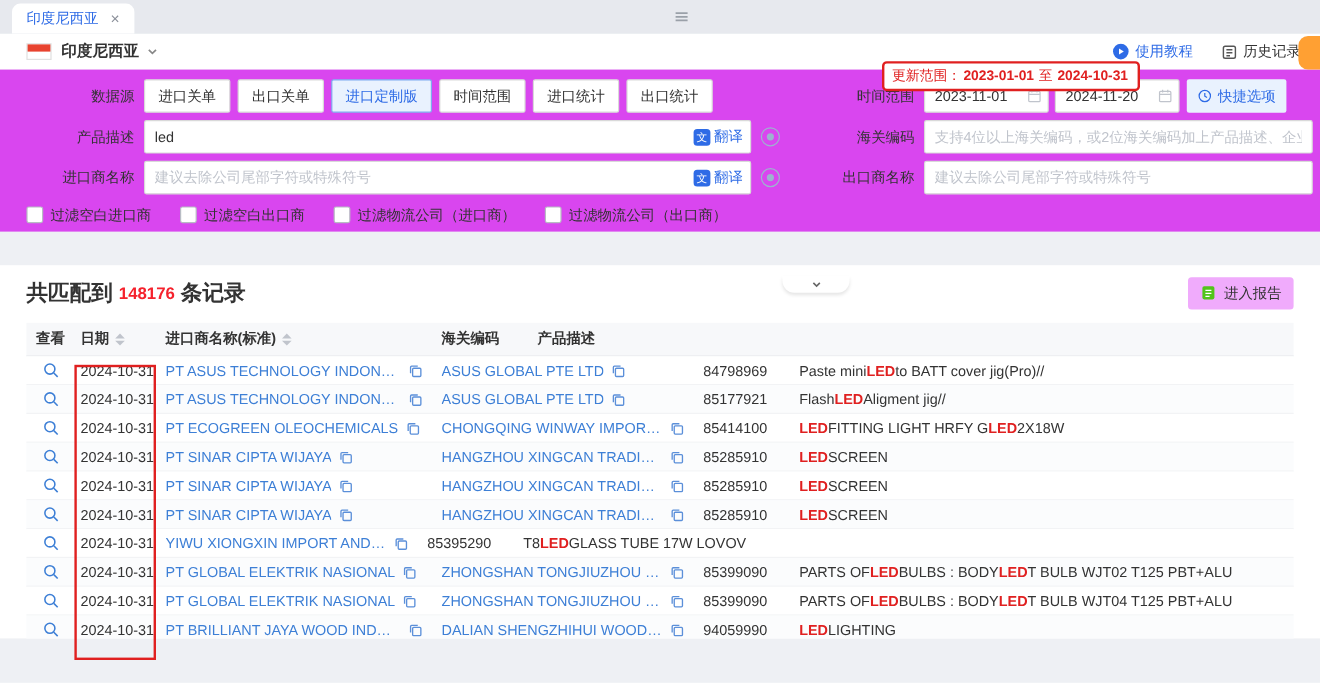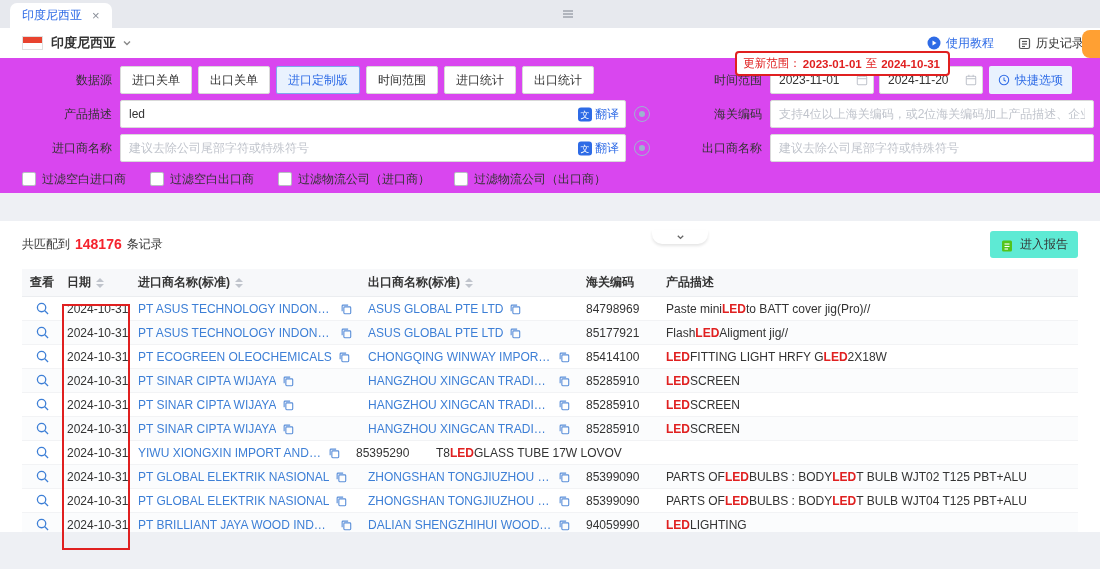--- a/index.html
+++ b/index.html
@@ -60,23 +60,23 @@
 
   .cbrow { display:flex; align-items:center; gap:24px; padding-left:22px; height:16px; margin-top:9px; }
   .cb { display:flex; align-items:center; gap:6px; cursor:pointer; }
   .cbbox { width:14px; height:14px; border:1px solid #b8bcc4; border-radius:2px; background:#fff; flex:none; }
 
   .collapse-tab { position:absolute; left:652px; top:230px; width:56px; height:14px; background:#fff; border-radius:0 0 10px 10px; box-shadow:0 2px 3px rgba(0,0,0,.10); display:flex; align-items:center; justify-content:center; cursor:pointer; z-index:3; }
 
   
   .results { background:#fff; margin-top:28px; height:311px; padding-top:10px; overflow:hidden; }
   .results-head { display:flex; align-items:center; padding:0 22px; height:26px; }
-  .match { font-size:12px; font-weight:normal; color:#333; }
+  .match { font-size:18px; font-weight:bold; color:#333; }
   .count { color:#f5222d; margin:0 5px; font-size:14px; font-weight:bold; }
-  .report-btn { margin-left:auto; display:flex; align-items:flex-end; gap:6px; background:#5eead4; border-radius:3px; padding:5px 10px; cursor:pointer; color:#333; }
+  .report-btn { margin-left:auto; display:flex; align-items:center; gap:6px; background:#f0abfc; border-radius:3px; padding:5px 10px; cursor:pointer; color:#333; }
 
   .table { margin:12px 22px 0; }
   .thead { display:flex; align-items:center; height:28px; background:#f7f8fa; font-weight:bold; border-bottom:1px solid #ebedf0; }
   .cell { padding:0 8px; overflow:hidden; white-space:nowrap; text-overflow:ellipsis; display:flex; align-items:center; min-width:0; }
   .c0 { width:40px; flex:none; justify-content:center; padding:0; }
   .c1 { width:68px; flex:none; padding:0 5px; }
   .c2 { width:230px; flex:none; }
   .c3 { width:218px; flex:none; }
   .c4 { width:80px; flex:none; }
   .c5 { flex:1; }
@@ -284,27 +284,20 @@
               <i class="dn"></i>
             </span>
           </div>
           <div class="cell c2">
             <span>进口商名称(标准)</span>
             <span class="sort">
               <i class="up"></i>
               <i class="dn"></i>
             </span>
           </div>
-          <div class="cell c3">
-            <span>出口商名称(标准)</span>
-            <span class="sort">
-              <i class="up"></i>
-              <i class="dn"></i>
-            </span>
-          </div>
           <div class="cell c4">
             <span>海关编码</span>
           </div>
           <div class="cell c5">
             <span>产品描述</span>
           </div>
         </div>
       <div class="tbody">
           <div class="trow">
             <div class="cell c0">

